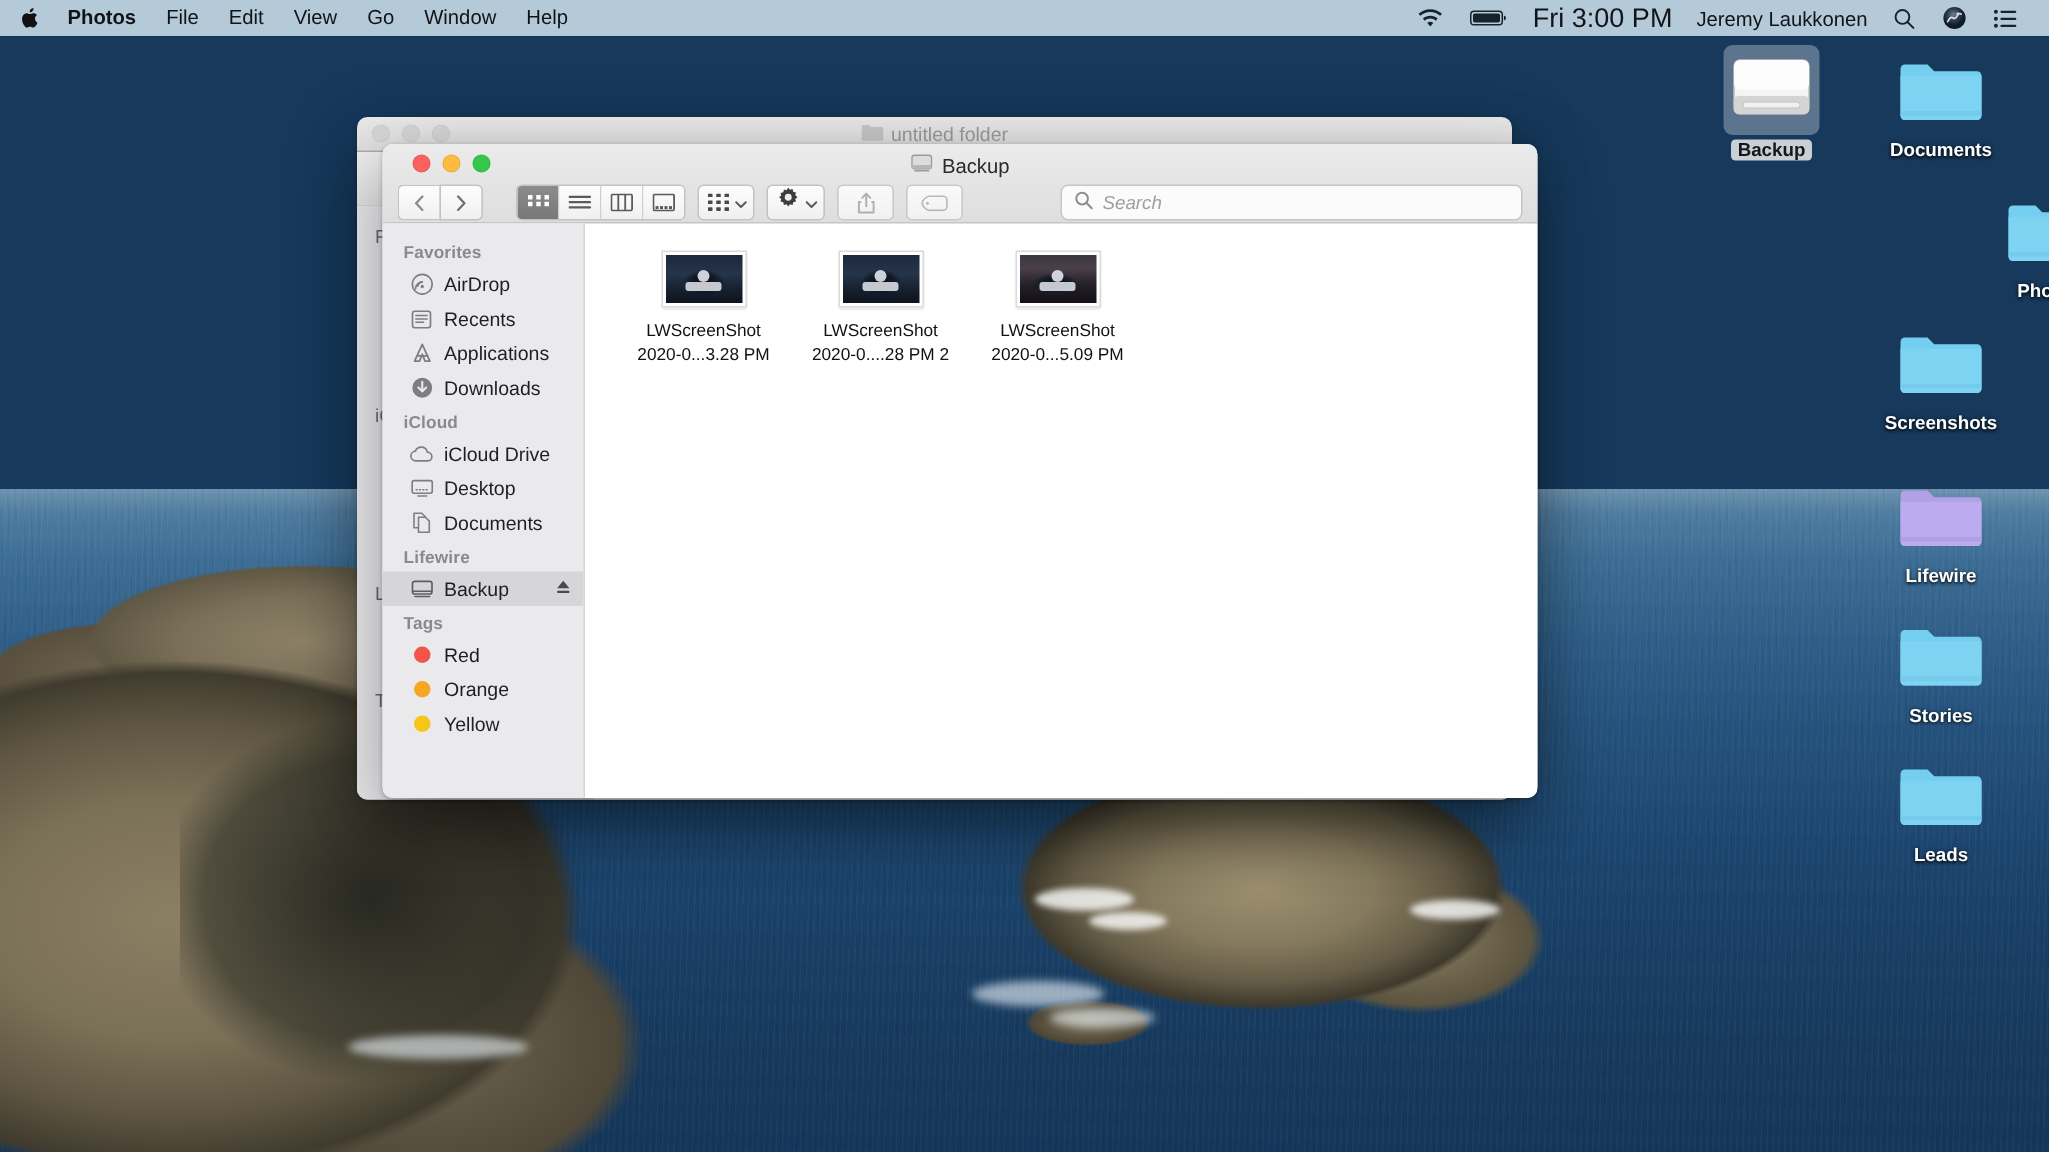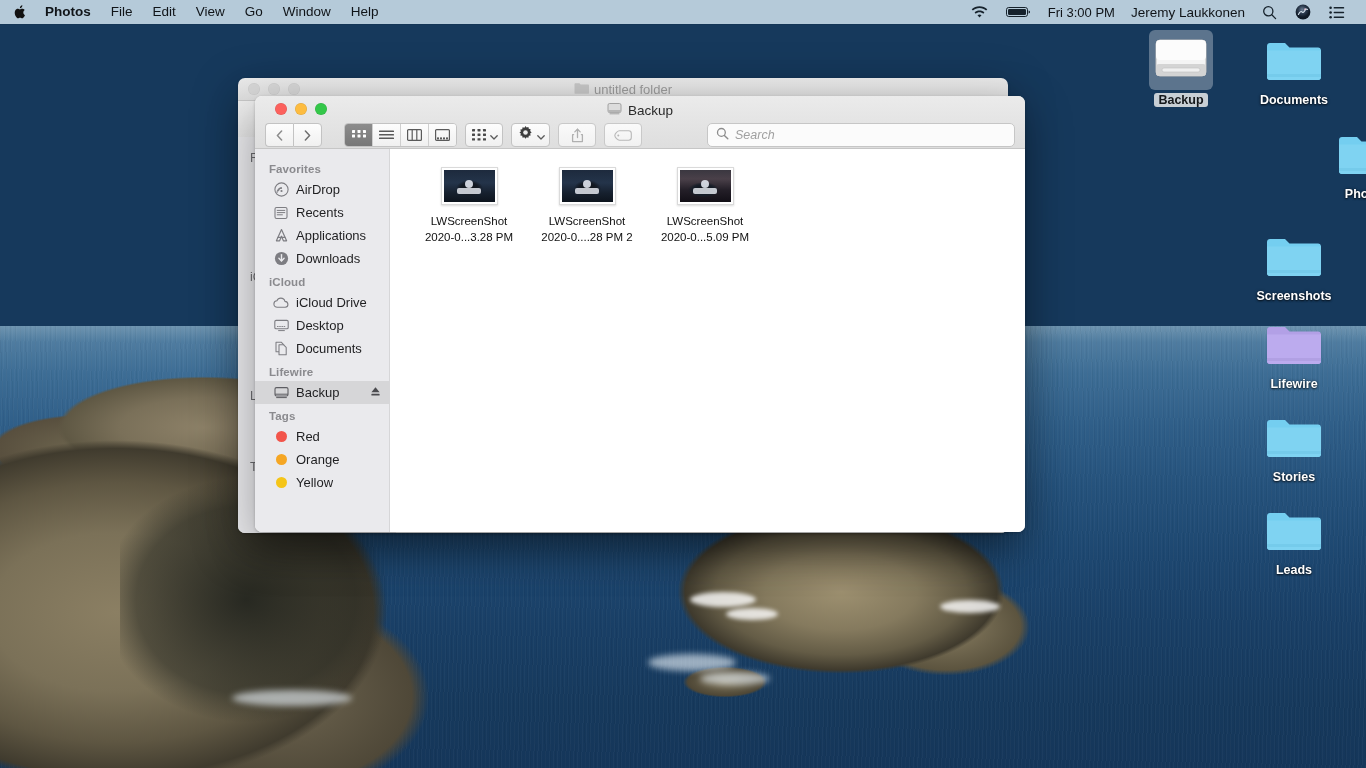--- a/index.html
+++ b/index.html
@@ -112,21 +112,21 @@
   }
   .menu-item {
     padding: 0 10px; height: 18px; line-height: 18px;
     white-space: nowrap; cursor: default; border-radius: 4px;
   }
   .menu-item.bold { font-weight: bold; padding: 0 10px; }
   .status-item {
     padding: 0 9px; height: 20px;
     display: flex; align-items: center; white-space: nowrap;
   }
-  .clock { font-size: 13px; padding: 0 8px; }
+  .clock { font-size: 18px; padding: 0 8px; }
   .username { font-size: 13.5px; padding: 0 8px; }
 
   
   .desk-icon {
     position: absolute;
     width: 92px;
     display: flex; flex-direction: column; align-items: center;
     cursor: default;
     z-index: 5;
   }
@@ -483,21 +483,21 @@
     <div class="glyph">
       <svg width="60" height="48" viewBox="0 0 60 48">
         <path d="M3 10c0-1.7 1.3-3 3-3h15l4.5 4.5H54c1.7 0 3 1.3 3 3V41c0 1.7-1.3 3-3 3H6c-1.7 0-3-1.3-3-3z" fill="#74cef0"></path>
         <path d="M3 14.5h54V41c0 1.7-1.3 3-3 3H6c-1.7 0-3-1.3-3-3z" fill="#7fd3f2"></path>
         <rect x="3" y="38" width="54" height="3" fill="#6ec4e6" opacity="0.55"></rect>
       </svg>
     </div>
     <div class="lbl">Photos</div>
   </div>
 
-  <div class="desk-icon" style="left:1248px; top:226px;">
+  <div class="desk-icon" style="left:1248px; top:212px;">
     <div class="glyph">
       <svg width="60" height="48" viewBox="0 0 60 48">
         <path d="M3 10c0-1.7 1.3-3 3-3h15l4.5 4.5H54c1.7 0 3 1.3 3 3V41c0 1.7-1.3 3-3 3H6c-1.7 0-3-1.3-3-3z" fill="#74cef0"></path>
         <path d="M3 14.5h54V41c0 1.7-1.3 3-3 3H6c-1.7 0-3-1.3-3-3z" fill="#7fd3f2"></path>
         <rect x="3" y="38" width="54" height="3" fill="#6ec4e6" opacity="0.55"></rect>
       </svg>
     </div>
     <div class="lbl">Screenshots</div>
   </div>
 

